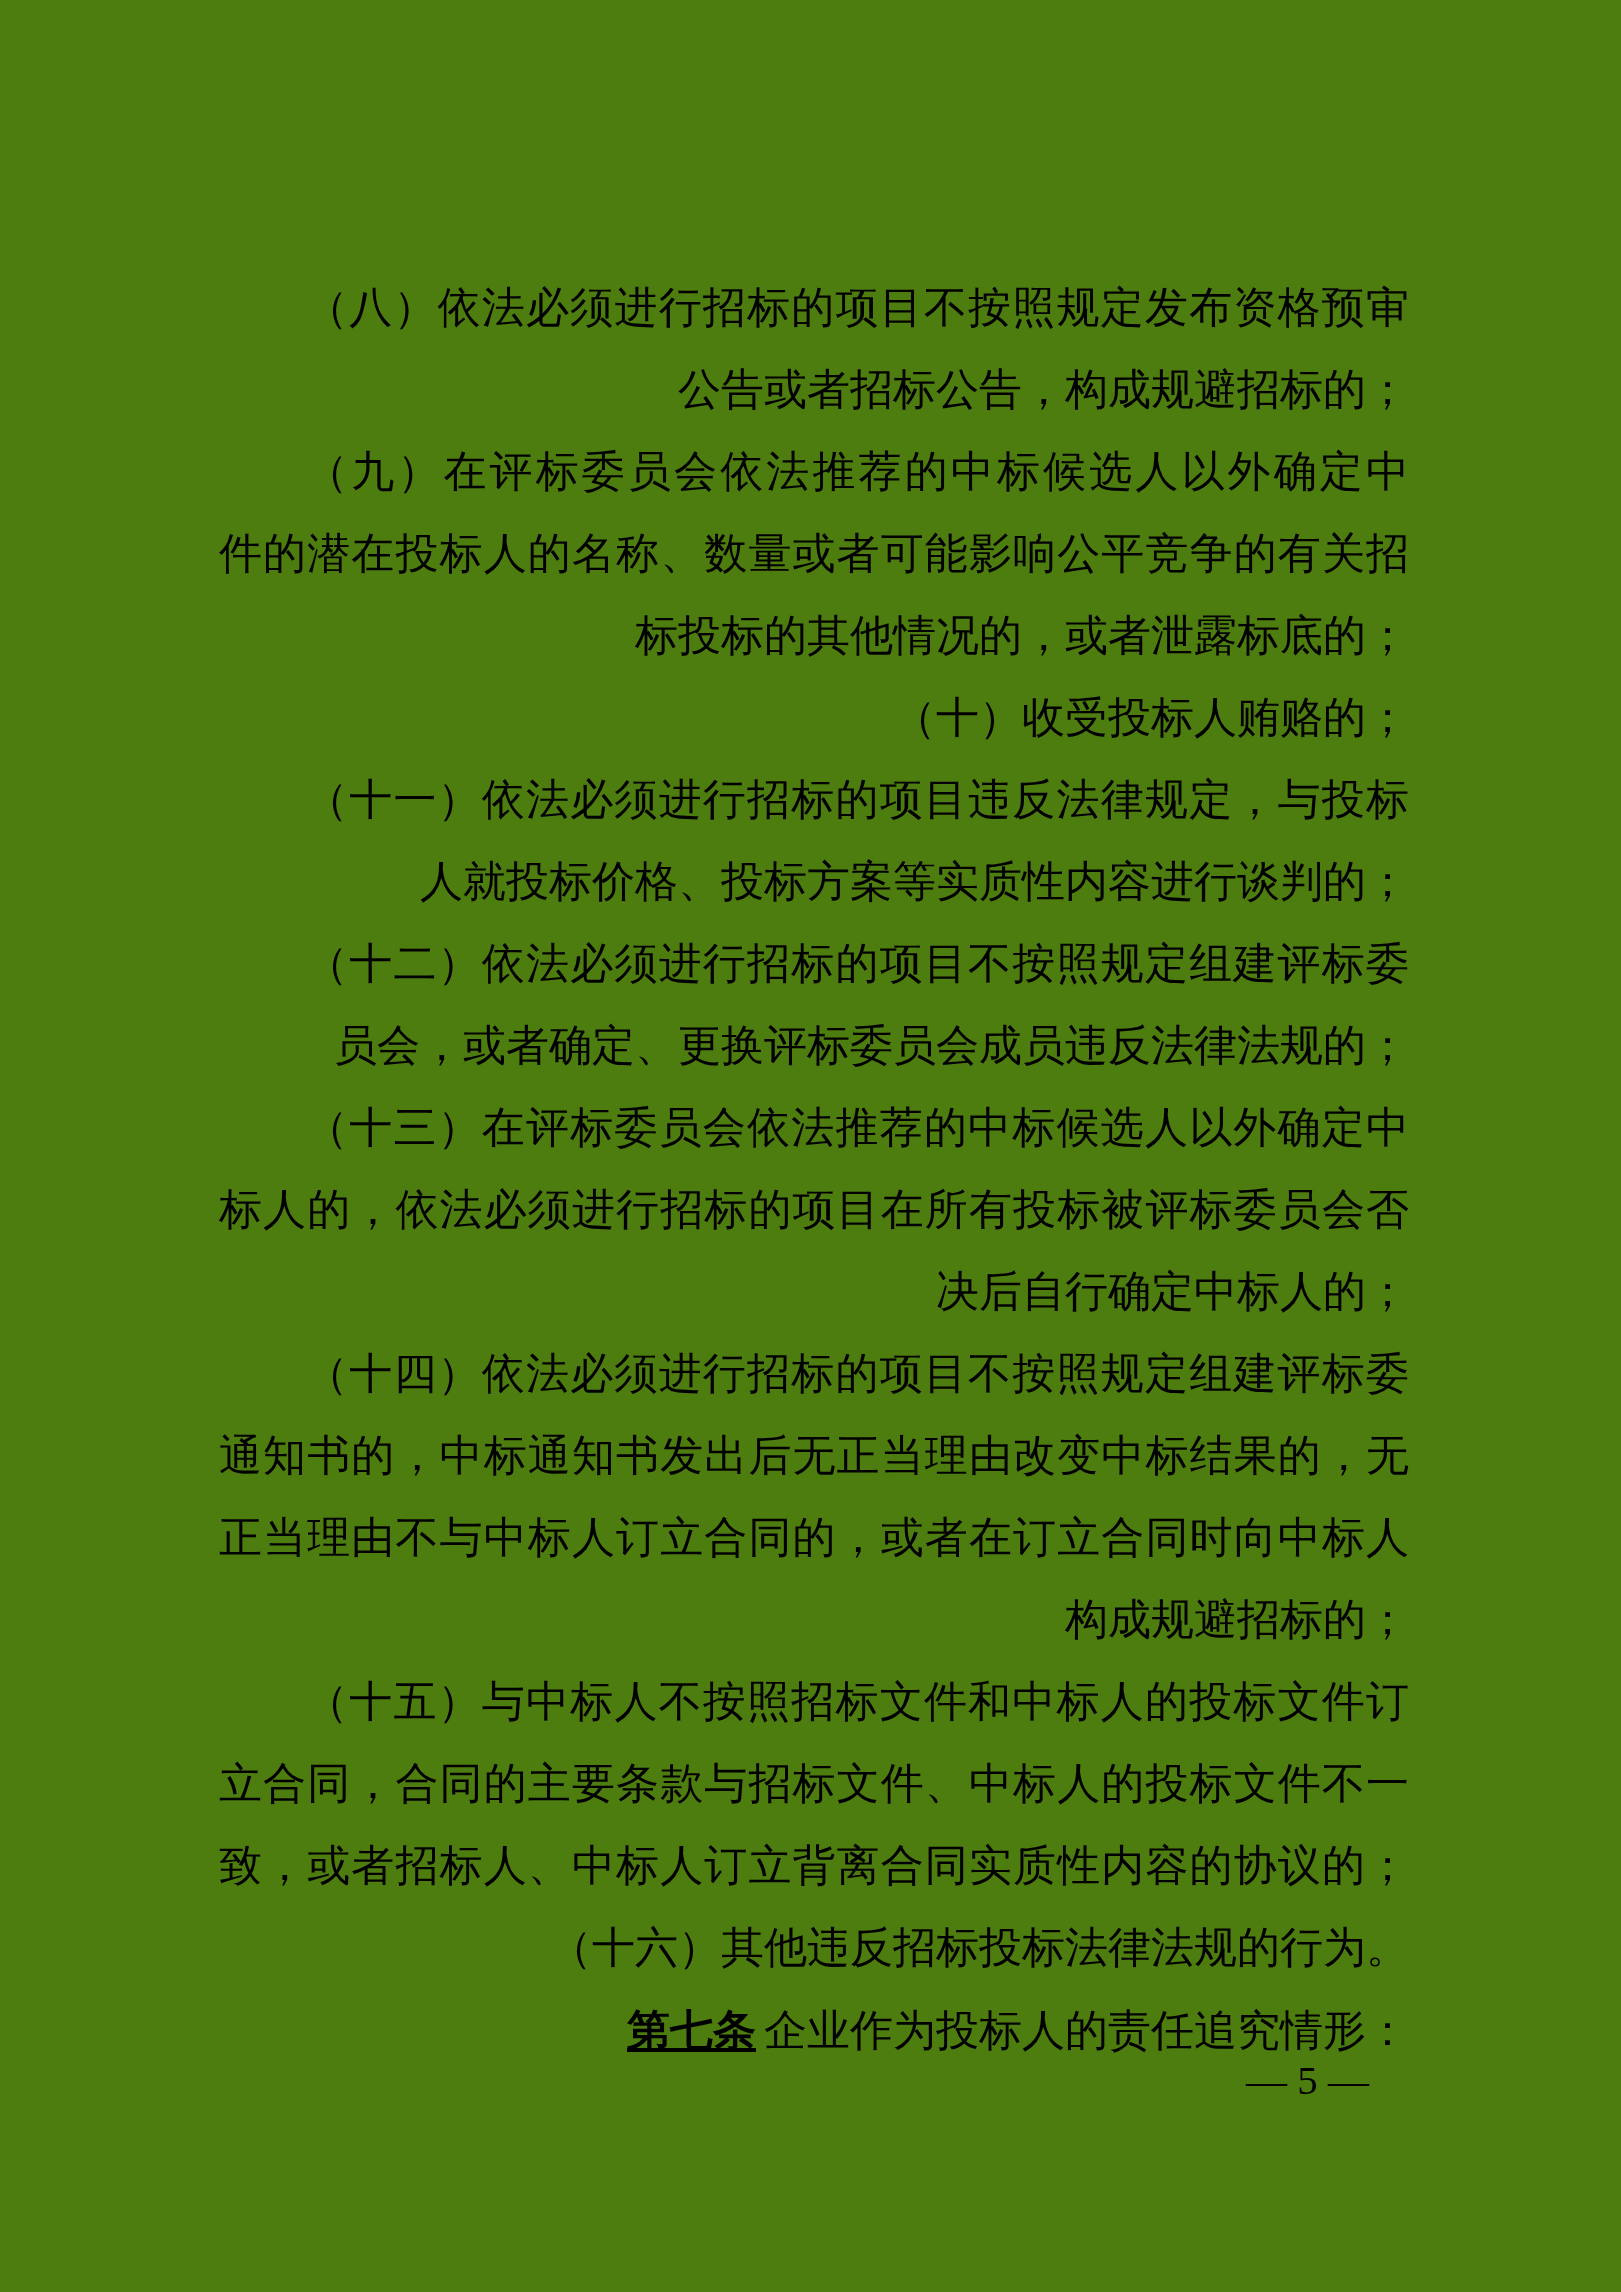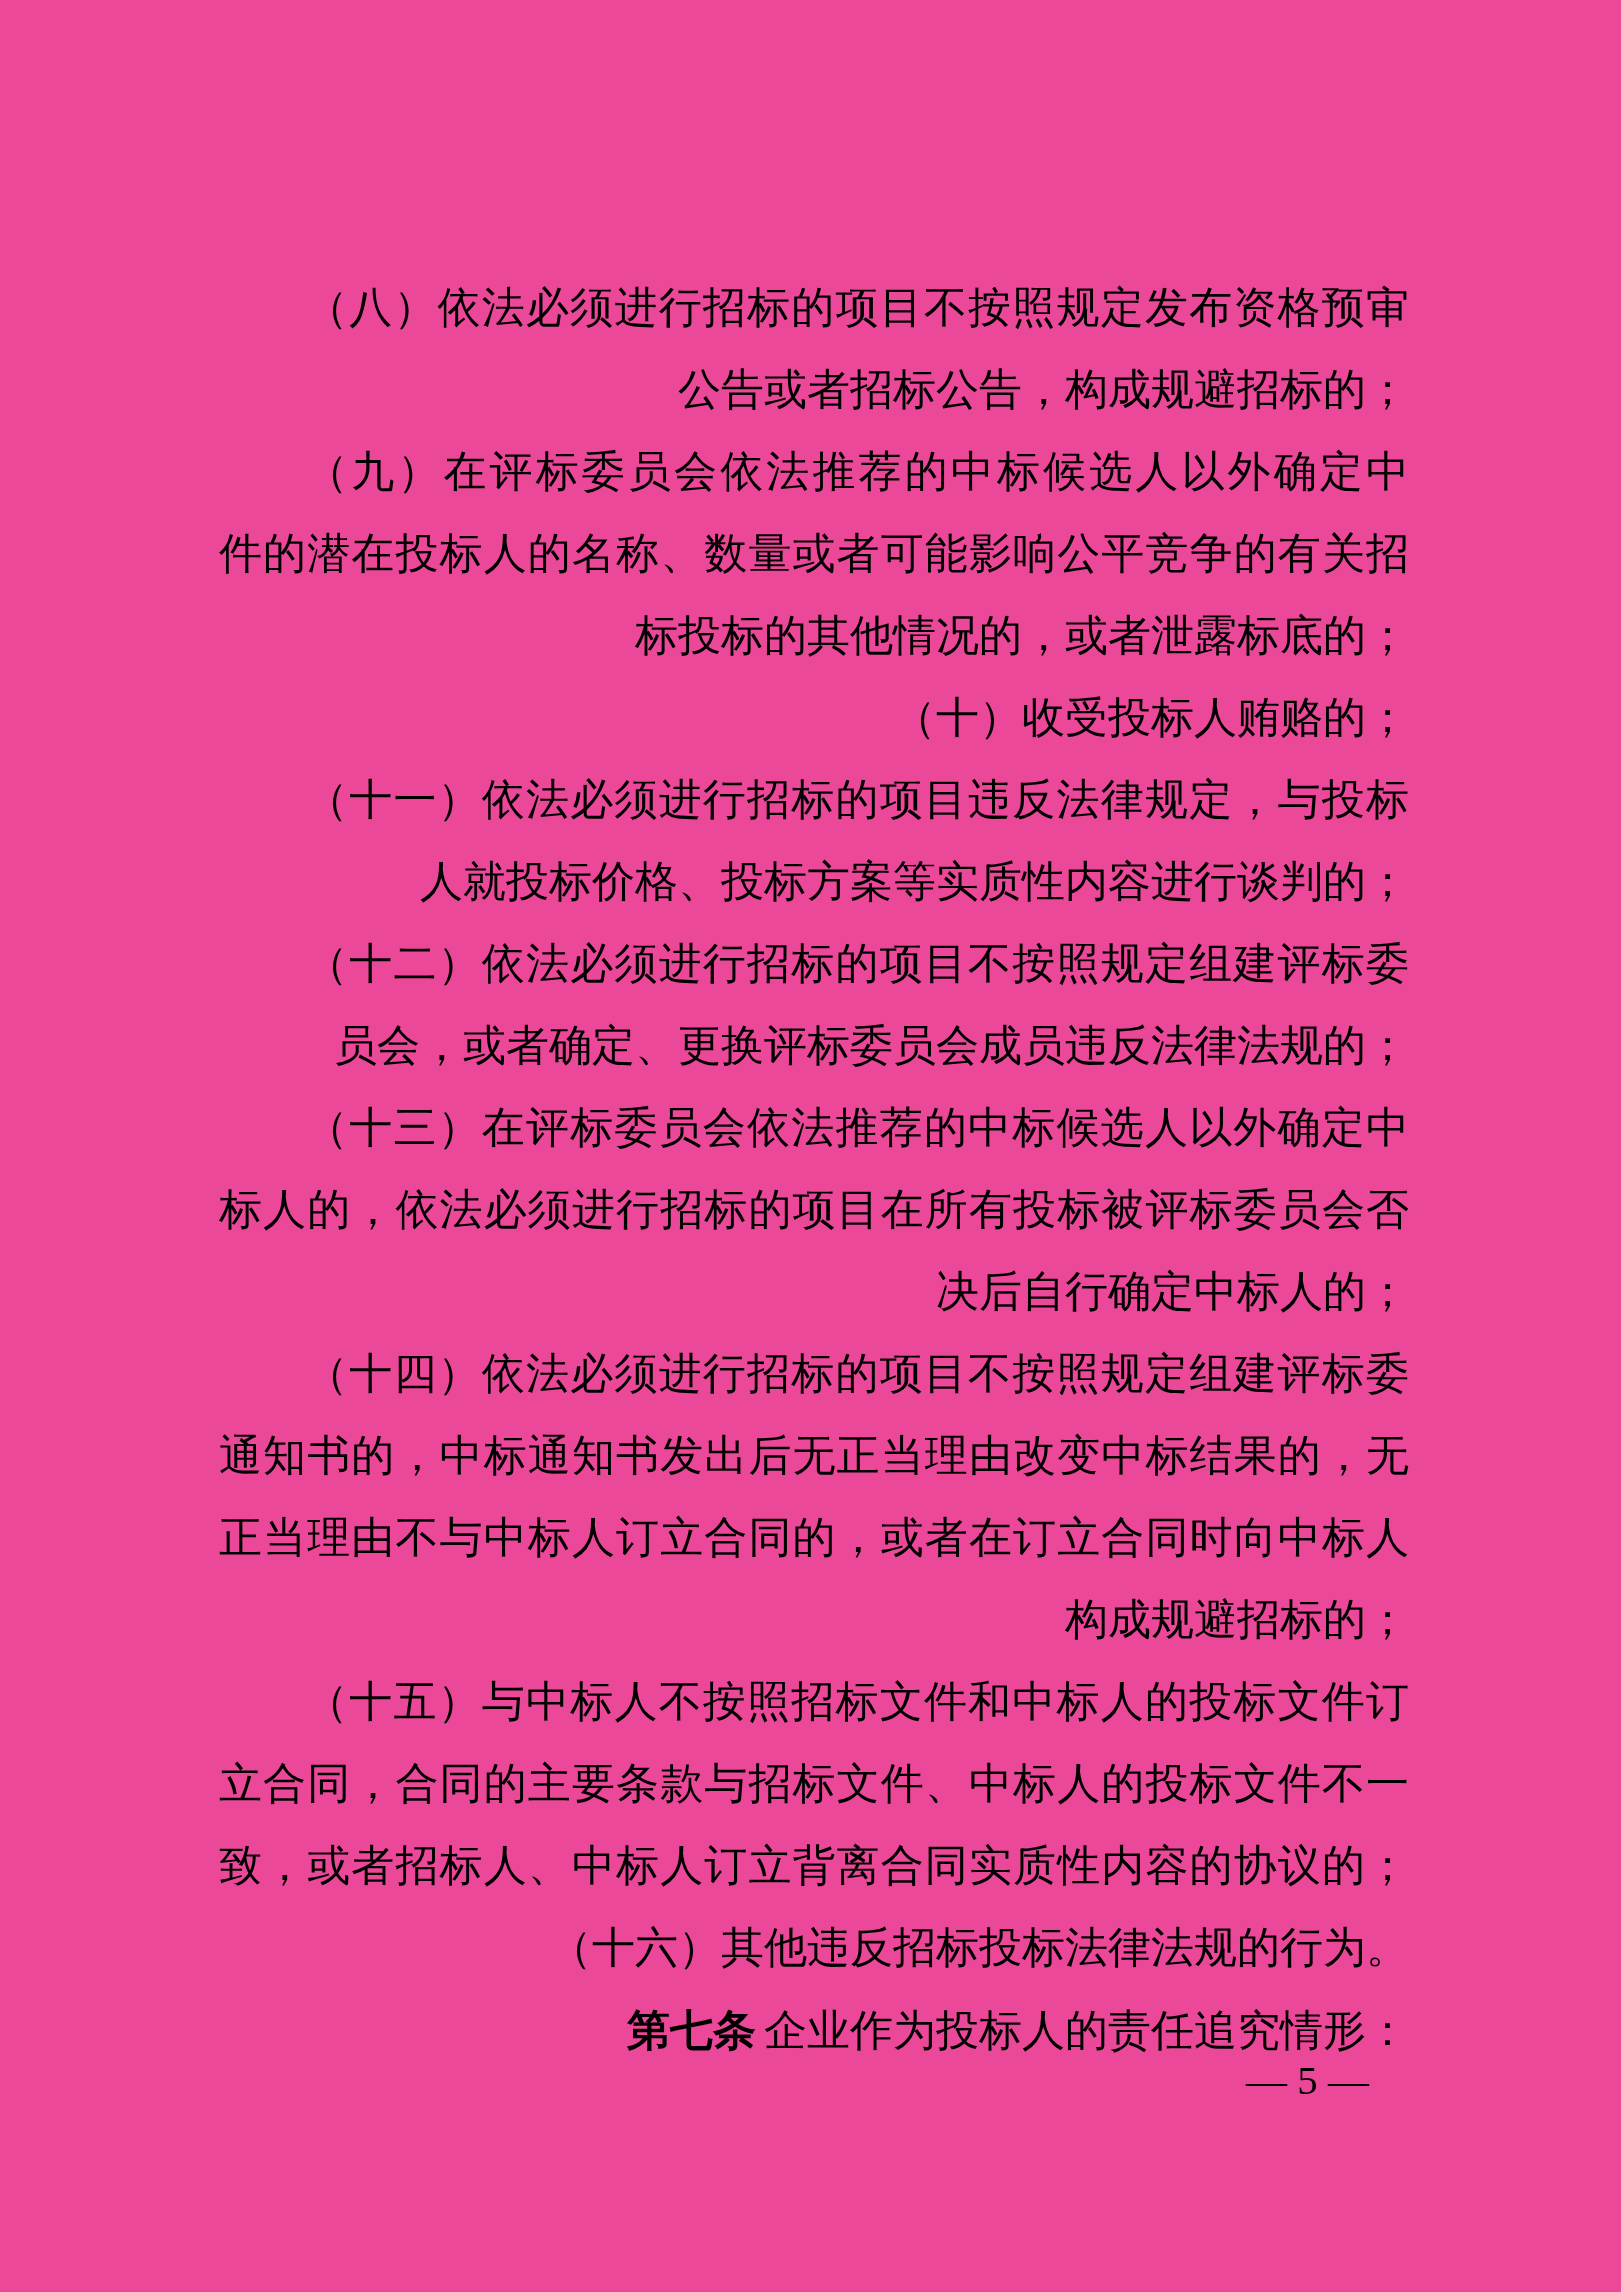--- a/index.html
+++ b/index.html
@@ -12,21 +12,21 @@
     height: 2293px;
     position: relative;
     font-family: "Liberation Serif", serif;
     color: #000000;
   }
   .page {
     position: absolute;
     left: 0; top: 0;
     width: 1621px;
     height: 2293px;
-    background: #ec4899;
+    background: #4d7c0f;
     overflow: hidden;
   }
   .text-block {
     position: absolute;
     left: 219px;
     top: 267px;
     width: 1190px;
   }
   .line {
     height: 82px;
@@ -39,20 +39,21 @@
   .indent {
     text-indent: 86px;
   }
   .justify {
     text-align: justify;
     text-align-last: justify;
   }
   .heading-term {
     font-weight: 700;
     font-family: "Liberation Sans", sans-serif;
+    text-decoration: underline;
   }
   .heading-rest {
     margin-left: 8px;
   }
   .page-number {
     position: absolute;
     top: 2058px;
     right: 252px;
     font-size: 41px;
     line-height: 45px;

